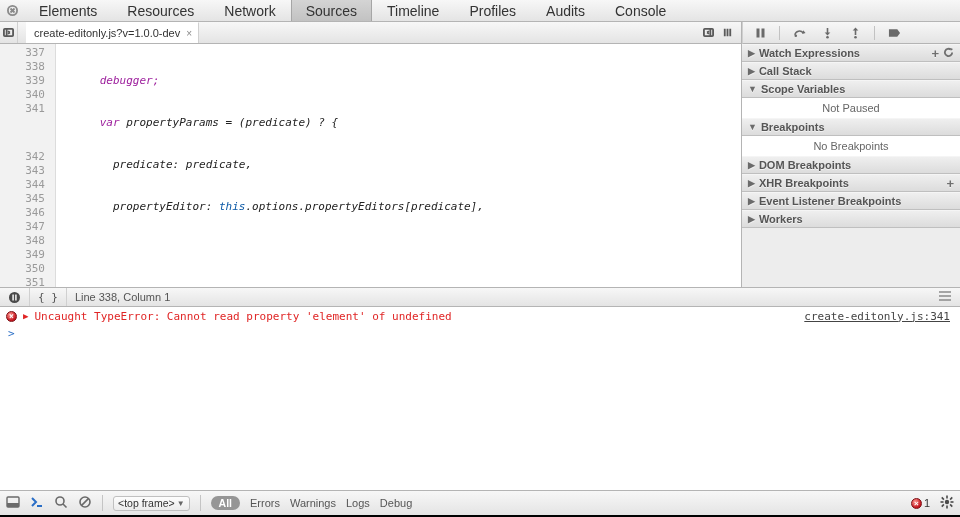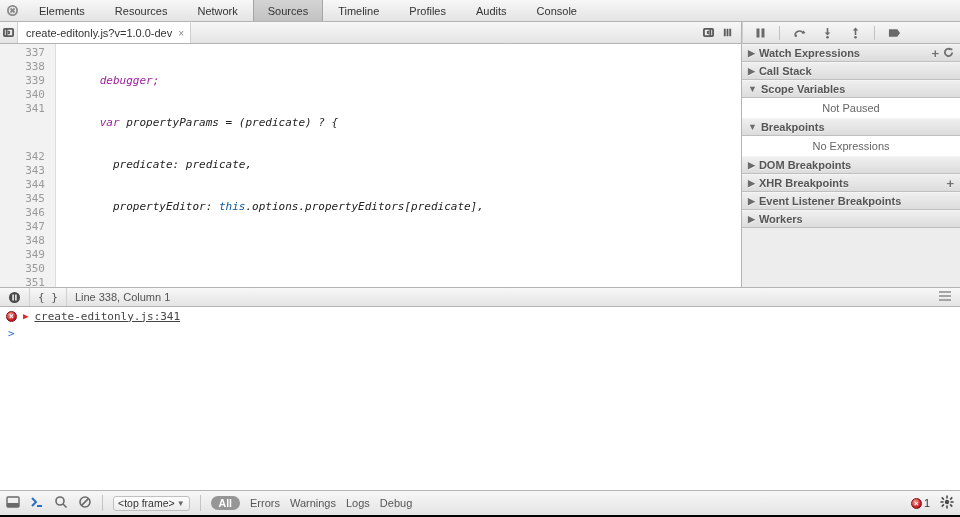--- a/index.html
+++ b/index.html
@@ -24,21 +24,21 @@
   
   .toolbar {
     height:22px; background:var(--gradient-bar); border-bottom:1px solid var(--border);
     display:flex; align-items:stretch;
   }
   .toolbar .close-dot {
     width:24px; display:flex; align-items:center; justify-content:center;
   }
   .toolbar .tab {
     padding:0 14px; display:flex; align-items:center; border-right:1px solid transparent;
-    border-left:1px solid transparent; cursor:default; font-size:11px; color:#333;
+    border-left:1px solid transparent; cursor:default; font-size:14px; color:#333;
   }
   .toolbar .tab.active {
     background:var(--tab-active);
     border-left:1px solid #a6a6a6; border-right:1px solid #a6a6a6;
   }
 
   .main { display:flex; height:265px; }
 
   
   .sources { flex:1; display:flex; flex-direction:column; border-right:1px solid var(--border); min-width:0; }
@@ -47,20 +47,21 @@
     display:flex; align-items:stretch; position:relative;
   }
   .nav-chip {
     width:18px; display:flex; align-items:center; justify-content:center;
     border-right:1px solid var(--border-light);
   }
   .file-tab {
     display:flex; align-items:center; padding:0 6px 0 8px; gap:6px;
     border-right:1px solid var(--border-light); background:#fff; font-size:11px;
     border-top:1px solid #fff;
+    margin-left:8px;
   }
   .file-tab .x { color:#8a8a8a; font-size:10px; }
   .file-tabs .right-ctrls {
     margin-left:auto; display:flex; align-items:center; gap:8px; padding:0 8px;
   }
   .icn { display:inline-flex; align-items:center; justify-content:center; }
   .icn svg { width:11px; height:11px; stroke:#5a5a5a; fill:none; stroke-width:2; }
 
   
   .code-wrap { flex:1; overflow:hidden; display:flex; font-family:Menlo,Consolas,monospace; font-size:11px; line-height:14px; }
@@ -298,21 +299,21 @@
     </div>
     <div class="section-hdr">
       <span class="tri">▼</span>
       <span>Scope Variables</span>
     </div>
     <div class="section-body">Not Paused</div>
     <div class="section-hdr">
       <span class="tri">▼</span>
       <span>Breakpoints</span>
     </div>
-    <div class="section-body">No Expressions</div>
+    <div class="section-body">No Breakpoints</div>
     <div class="section-hdr">
       <span class="tri">▶</span>
       <span>DOM Breakpoints</span>
     </div>
     <div class="section-hdr">
       <span class="tri">▶</span>
       <span>XHR Breakpoints</span>
       <span class="grow"></span>
       <span class="hdr-plus">+</span>
     </div>
@@ -339,20 +340,21 @@
   <div class="cell last grow">Line 338, Column 1</div>
   <div class="hamb"><svg width="14" height="10" viewBox="0 0 14 10">
         <path d="M1 1 H13 M1 5 H13 M1 9 H13" stroke="#8a8a8a" stroke-width="1.6"></path>
       </svg></div>
 </div>
 
 <div class="console">
   <div class="line1">
     <span class="err-dot" style="width:11px;height:11px;font-size:8px">×</span>
     <span class="tri-r">▶</span>
+    <span class="msg">Uncaught TypeError: Cannot read property 'element' of undefined</span>
     <span class="src">create-editonly.js:341</span>
   </div>
   <div class="prompt">&gt;</div>
 </div>
 
 <div class="bottom">
   <span><svg viewBox="0 0 14 12">
         <rect x="1" y="1" width="12" height="10" rx="1" fill="none" stroke="#6a6a6a" stroke-width="1.4"></rect>
         <rect x="1" y="7" width="12" height="4" fill="#6a6a6a"></rect>
       </svg></span>

